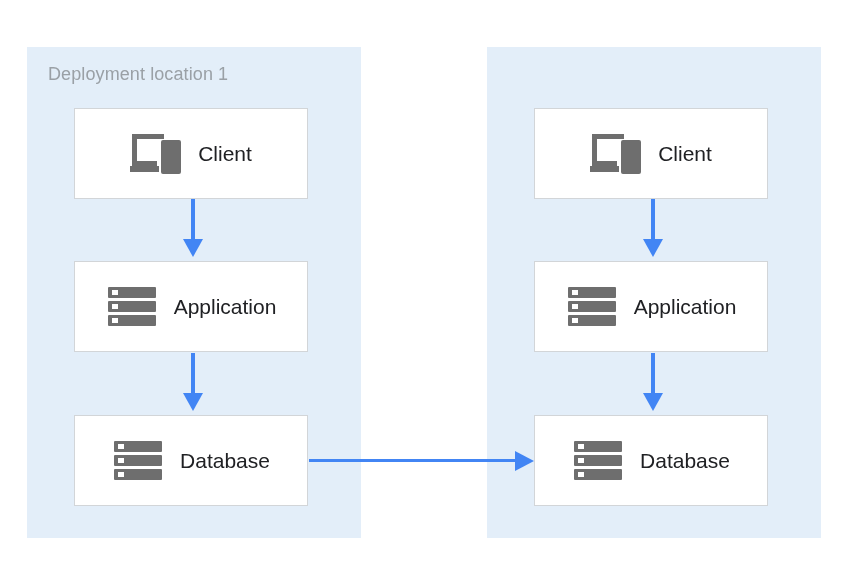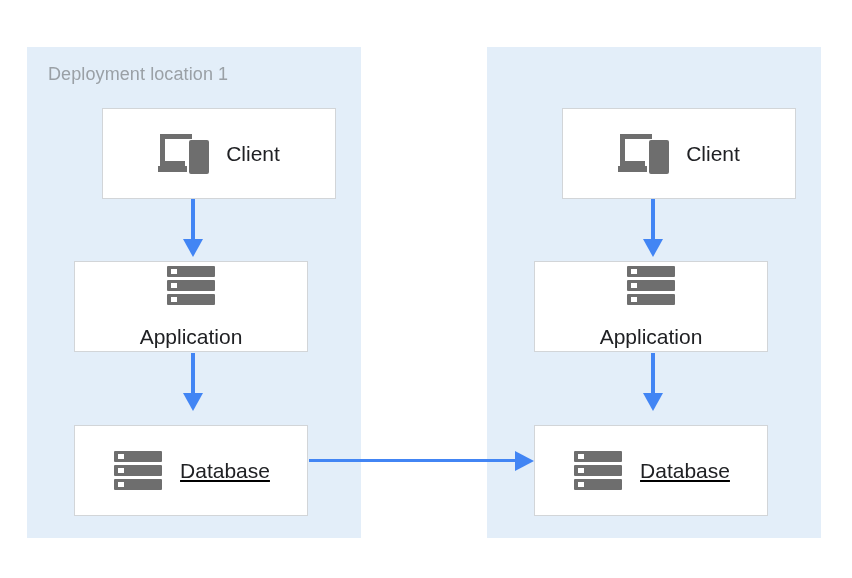--- a/index.html
+++ b/index.html
@@ -57,23 +57,23 @@
     font-size: 21px;
     color: #202124;
     line-height: 26px;
     white-space: nowrap;
   }
 
   
   .col-a { left: 74px; }
   .col-b { left: 534px; }
   
-  .row-client { top: 108px; margin-left: 28px; }
-  .row-app    { top: 261px; flex-direction: column; }
-  .row-db     { top: 425px; text-decoration: underline; }
+  .row-client { top: 108px; }
+  .row-app    { top: 261px; }
+  .row-db     { top: 415px; }
 
   .icon {
     width: 52px;
     height: 44px;
     flex: 0 0 auto;
     display: block;
   }
 
   
   .v-conn {

